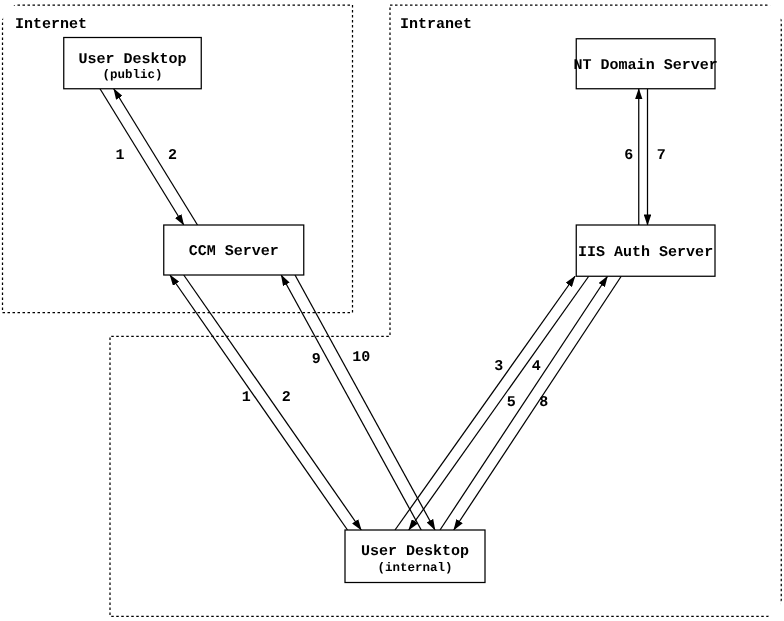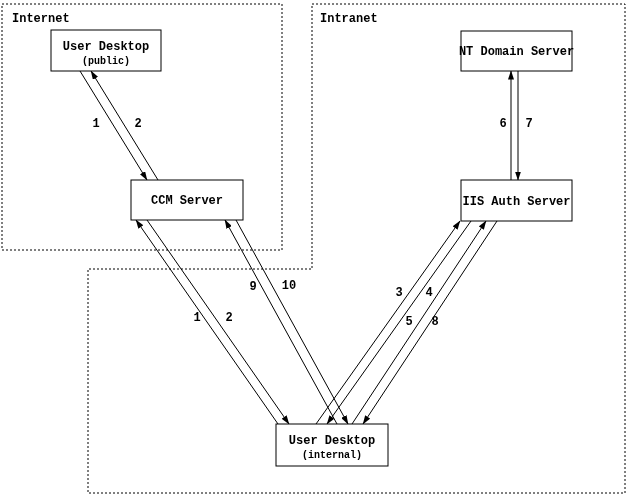--- a/index.html
+++ b/index.html
@@ -7,20 +7,21 @@
     padding: 0;
     background: #ffffff;
     font-family: "Liberation Mono", "DejaVu Sans Mono", monospace;
   }
   .stage {
     position: relative;
     width: 627px;
     height: 497px;
     background: #ffffff;
     overflow: hidden;
+    border-radius: 25px;
   }
   svg { display: block; }
   text {
     font-family: "Liberation Mono", "DejaVu Sans Mono", monospace;
     font-weight: bold;
     fill: #000000;
   }
 </style>
 </head>
 <body>

